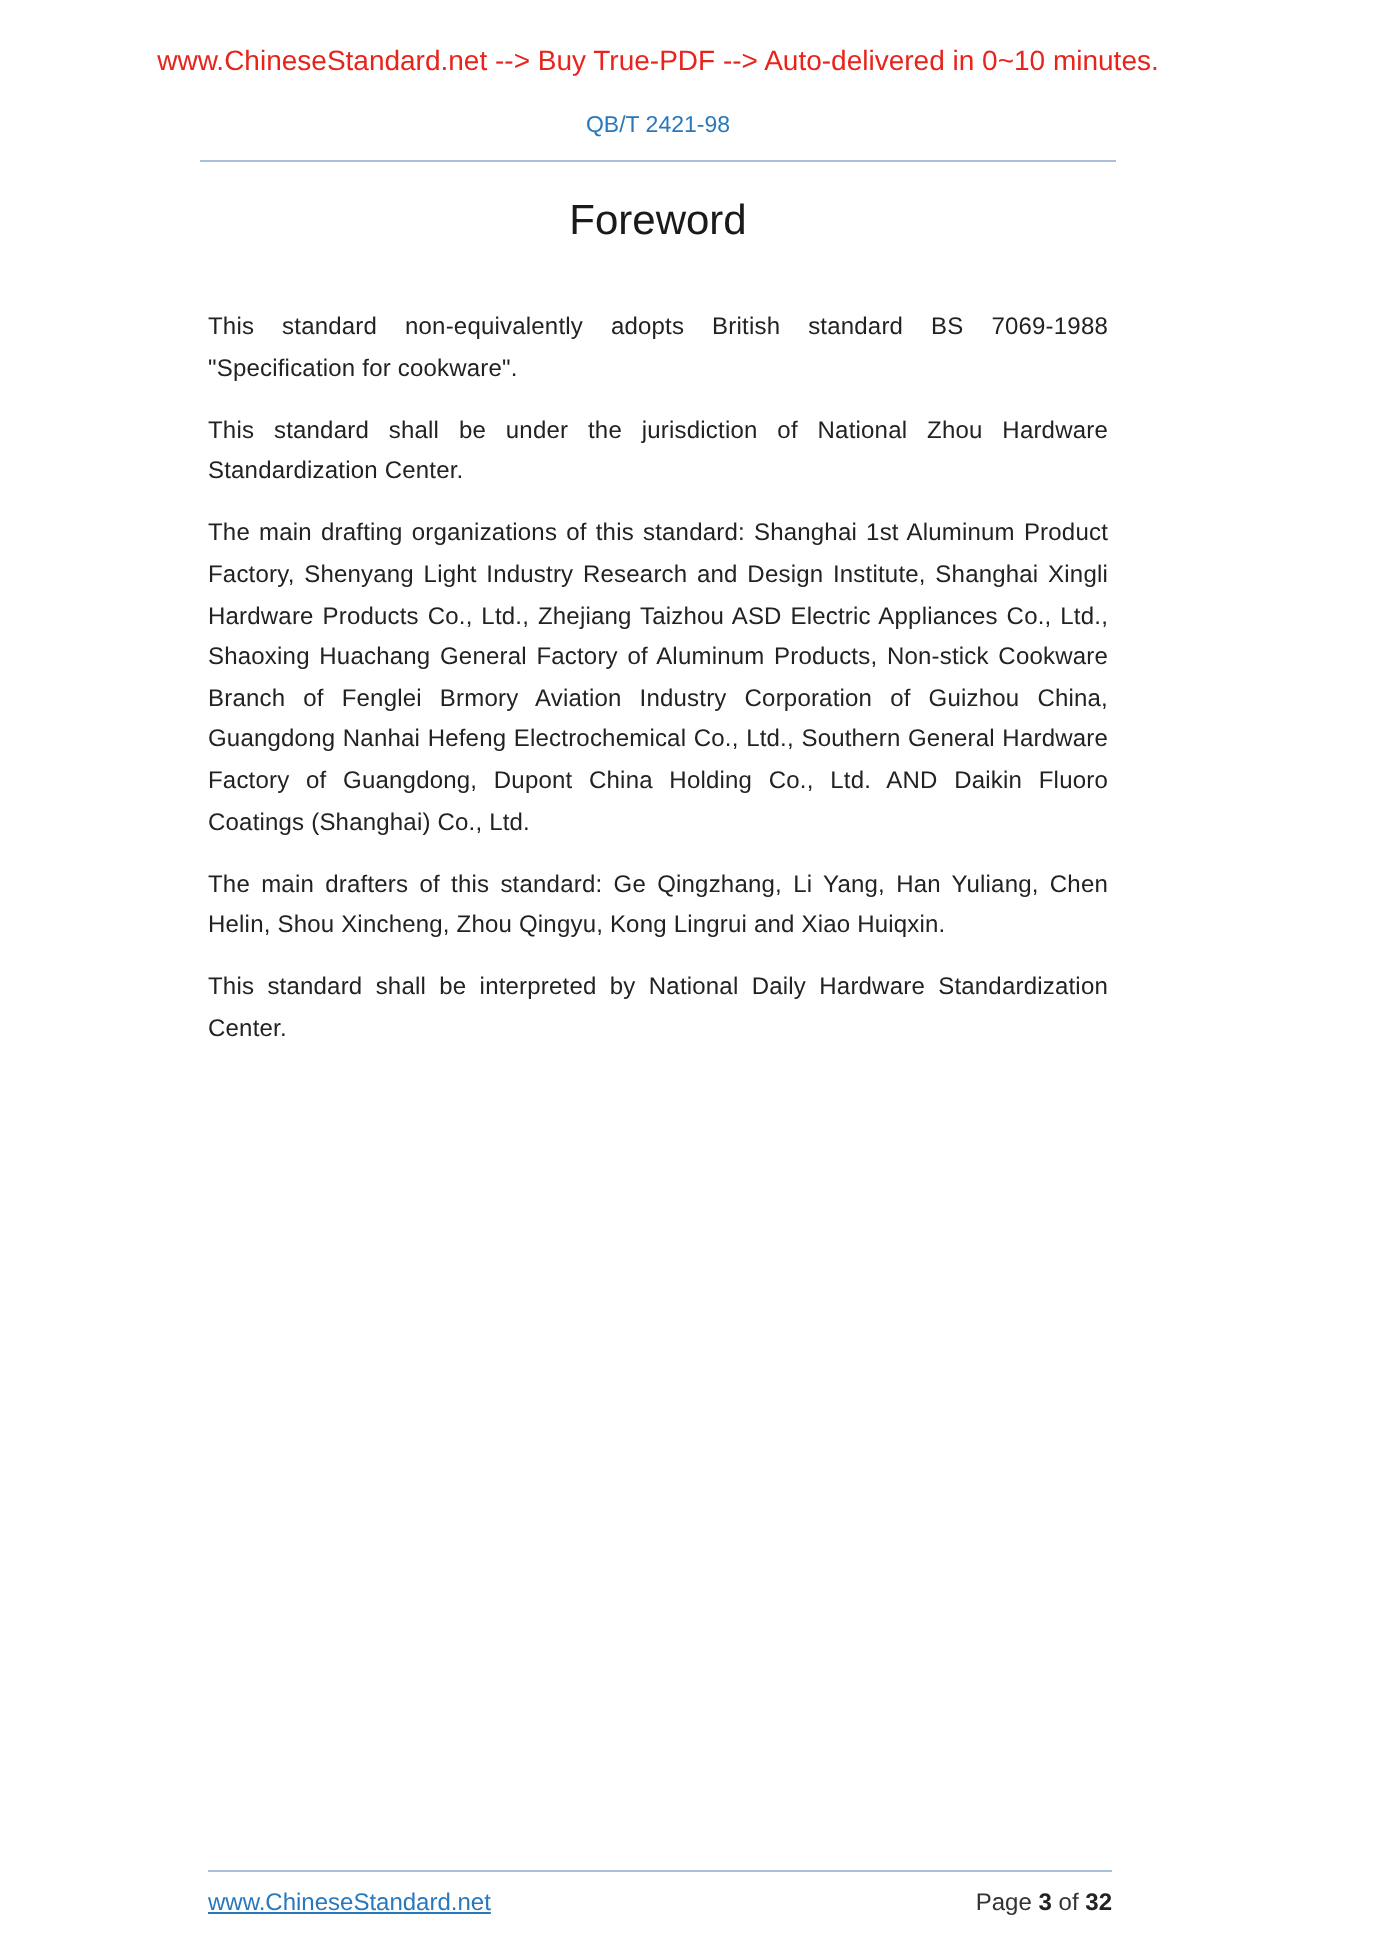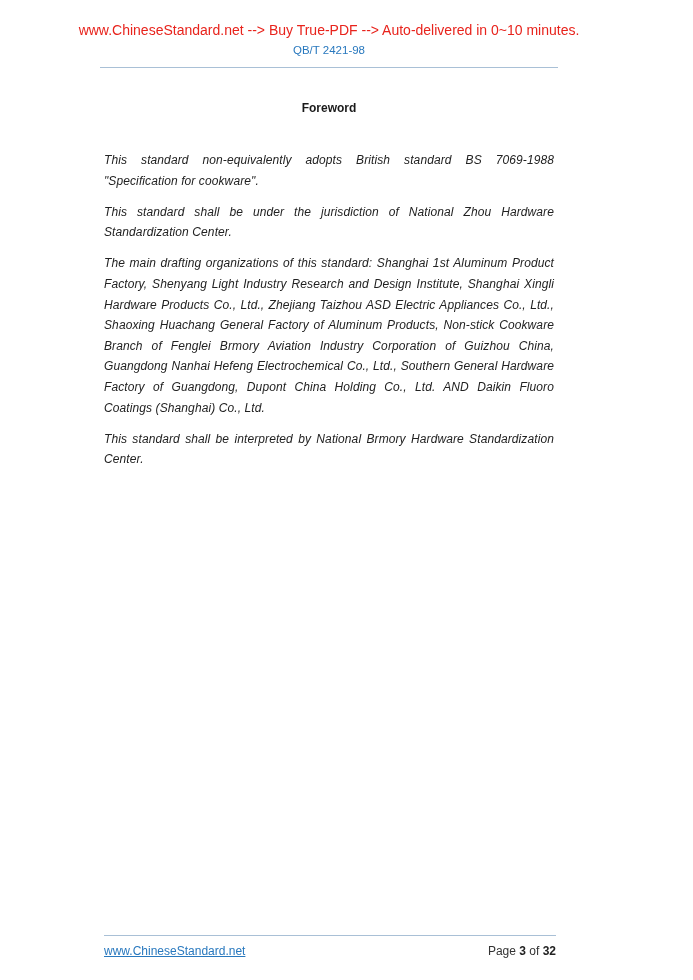--- a/index.html
+++ b/index.html
@@ -20,42 +20,41 @@
     text-align: center;
     padding-top: 22px;
     font-size: 14px;
     color: #e8231c;
     line-height: 16px;
   }
   .doc-number {
     text-align: center;
     font-size: 11.5px;
     color: #2878be;
-    margin-top: 5px;
+    margin-top: 18px;
     line-height: 14px;
   }
   .rule {
     border: none;
     border-top: 1px solid #a9c0d6;
     margin: 0;
   }
   .header-rule {
     margin: 10px 100px 0 100px;
   }
   .title {
     text-align: center;
-    font-size: 12px;
-    font-weight: bold;
+    font-size: 21px;
+    font-weight: normal;
     color: #1a1a1a;
-    margin: 30px 0 0 0;
+    margin: 20px 0 0 0;
     line-height: 20px;
   }
   .content {
     margin: 32px 104px 14px 104px;
-    font-style: italic;
   }
   .content p {
     font-size: 12px;
     line-height: 20.6px;
     color: #222222;
     text-align: justify;
     margin: 0 0 10.5px 0;
     letter-spacing: 0.1px;
   }
   .footer {
@@ -96,21 +95,22 @@
   <div class="doc-number">QB/T 2421-98</div>
 
   <hr class="rule header-rule">
 
   <h1 class="title">Foreword</h1>
 
   <div class="content">
     <p>This standard non-equivalently adopts British standard BS 7069-1988 "Specification for cookware".</p>
     <p>This standard shall be under the jurisdiction of National Zhou Hardware Standardization Center.</p>
     <p>The main drafting organizations of this standard: Shanghai 1st Aluminum Product Factory, Shenyang Light Industry Research and Design Institute, Shanghai Xingli Hardware Products Co., Ltd., Zhejiang Taizhou ASD Electric Appliances Co., Ltd., Shaoxing Huachang General Factory of Aluminum Products, Non-stick Cookware Branch of Fenglei Brmory Aviation Industry Corporation of Guizhou China, Guangdong Nanhai Hefeng Electrochemical Co., Ltd., Southern General Hardware Factory of Guangdong, Dupont China Holding Co., Ltd. AND Daikin Fluoro Coatings (Shanghai) Co., Ltd.</p>
-    <p>This standard shall be interpreted by National Brmory Hardware Standardization Center.</p>
+    <p>The main drafters of this standard: Ge Qingzhang, Li Yang, Han Yuliang, Chen Helin, Shou Xincheng, Zhou Qingyu, Kong Lingrui and Xiao Huiqxin.</p>
+    <p>This standard shall be interpreted by National Daily Hardware Standardization Center.</p>
   </div>
 
   <div class="footer">
     <hr class="rule">
     <div class="footer-row">
       <a class="footer-link">www.ChineseStandard.net</a>
       <div class="page-indicator">
         <span>Page</span>
         <b>3</b>
         <span>of</span>

